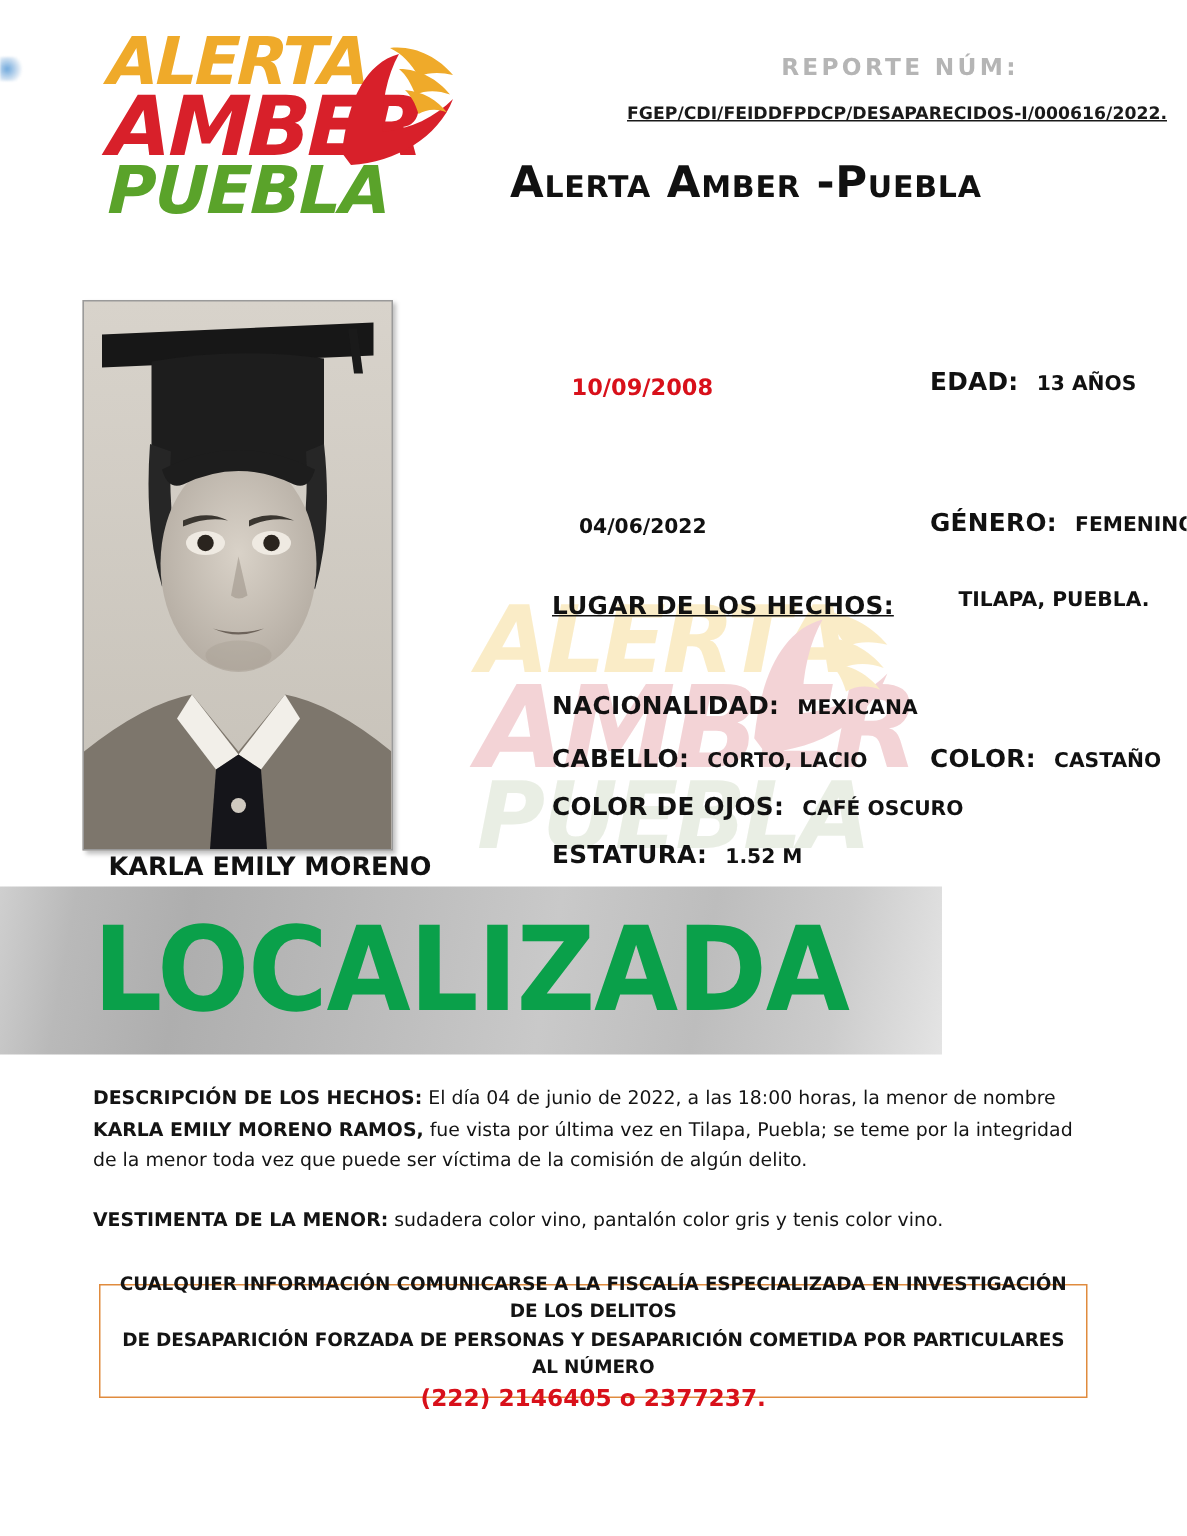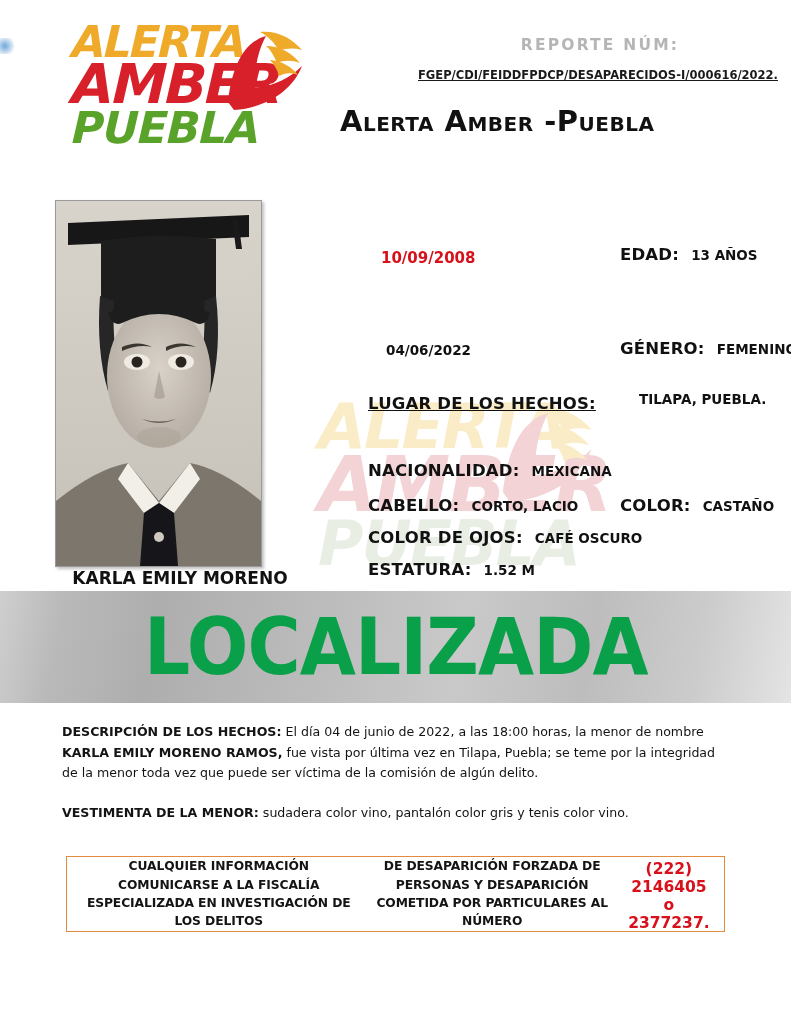--- a/index.html
+++ b/index.html
@@ -192,21 +192,21 @@
   .f-ojos      { left: 368px; top: 528px; }
   .f-estatura  { left: 368px; top: 560px; }
 
   .fld .val { margin-left: 7px; }
 
   
   .banner {
     position: absolute;
     left: 0px;
     top: 591px;
-    width: 791px;
+    width: 628px;
     height: 112px;
     background: linear-gradient(100deg,
                 #cfcfcf 0%, #b9b9b9 8%, #aeaeae 20%,
                 #bdbdbd 42%, #c9c9c9 58%,
                 #bdbdbd 74%, #cccccc 88%, #e4e4e4 100%);
     display: flex;
     align-items: center;
     justify-content: center;
     z-index: 3;
   }
@@ -239,21 +239,21 @@
   
   .contact-box {
     position: absolute;
     left: 66px;
     top: 856px;
     width: 659px;
     height: 76px;
     border: 1.5px solid #e08b3e;
     box-sizing: border-box;
     display: flex;
-    flex-direction: row;
+    flex-direction: column;
     align-items: center;
     justify-content: center;
     padding: 4px 12px;
     z-index: 2;
   }
   .contact-line {
     font-family: "DejaVu Sans", sans-serif;
     font-size: 12.3px;
     font-weight: bold;
     color: #141414;

